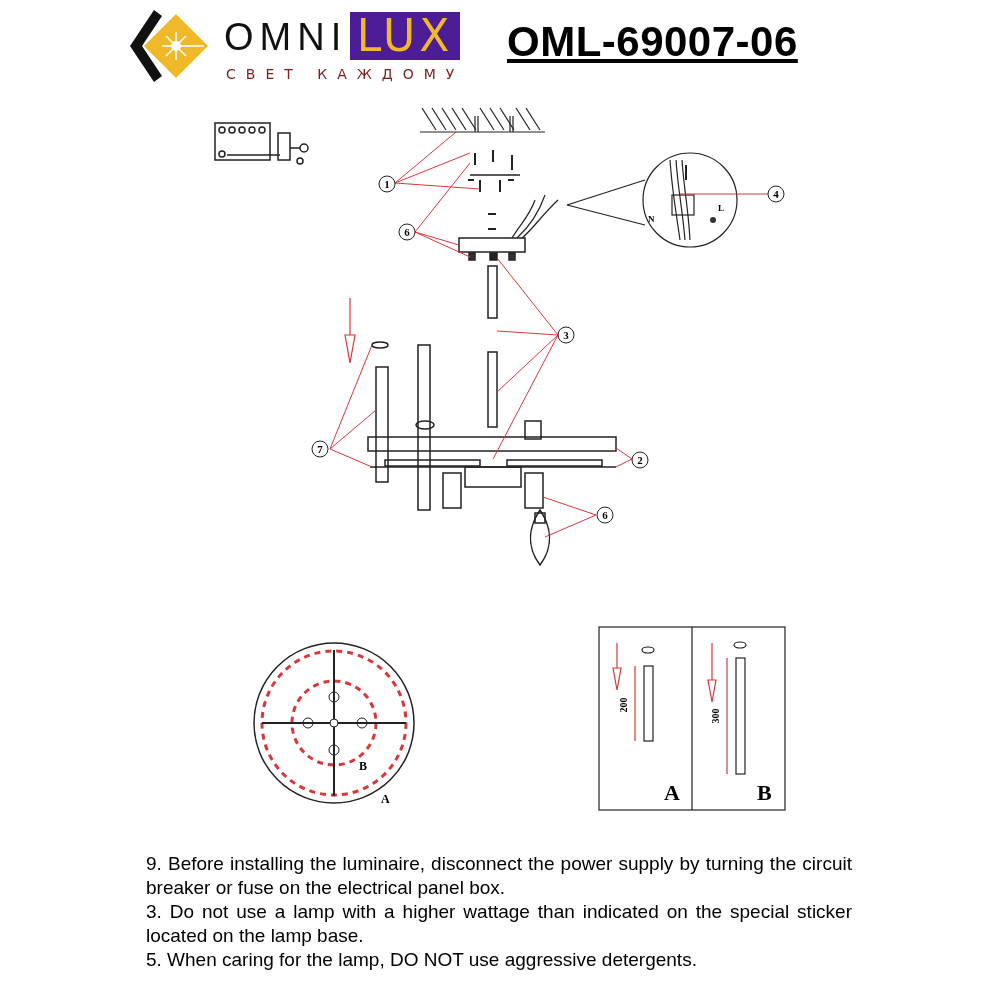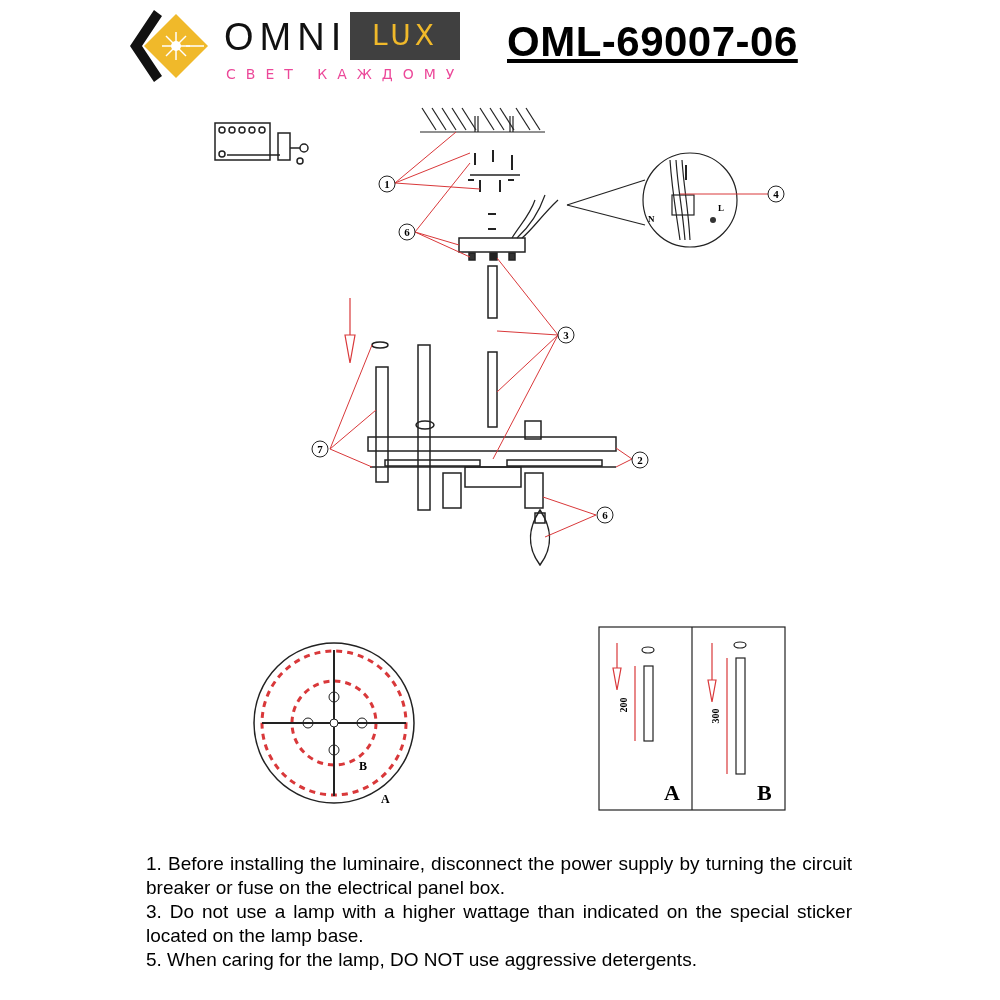--- a/index.html
+++ b/index.html
@@ -1,21 +1,21 @@
 <!DOCTYPE html>
 <html><head>
 <meta charset="utf-8">
 <style>
   html,body{margin:0;padding:0;background:#fff;}
   body{width:1000px;height:1000px;position:relative;overflow:hidden;font-family:"Liberation Sans",sans-serif;}
   .logo{position:absolute;left:128px;top:6px;width:340px;height:80px;}
   .logo-mark{position:absolute;left:0;top:0;}
   .brand-omni{position:absolute;left:96px;top:10px;font-size:38px;letter-spacing:6px;color:#111;font-family:Liberation Sans, sans-serif;font-weight:normal;}
-  .brand-lux{position:absolute;left:222px;top:6px;width:110px;height:48px;background:#404040;color:#f0b92a;font-size:28px;letter-spacing:4px;text-align:center;line-height:48px;font-family:"DejaVu Sans",sans-serif;}
-  .tagline{position:absolute;left:98px;top:60px;font-size:14px;letter-spacing:10px;color:#ec4899;font-family:"DejaVu Sans",sans-serif;}
+  .brand-lux{position:absolute;left:222px;top:6px;width:110px;height:48px;background:#4c1d95;color:#f0b92a;font-size:44px;letter-spacing:4px;text-align:center;line-height:48px;font-family:"DejaVu Sans",sans-serif;}
+  .tagline{position:absolute;left:98px;top:60px;font-size:14px;letter-spacing:10px;color:#7f1d1d;font-family:"DejaVu Sans",sans-serif;}
   .model{position:absolute;left:507px;top:18px;font-size:42px;font-weight:bold;color:#000;font-family:"Liberation Sans",sans-serif;letter-spacing:0.5px;text-decoration:underline;}
   .diagram{position:absolute;left:0;top:0;}
   .notes{position:absolute;left:146px;top:852px;width:706px;font-size:19px;line-height:24px;color:#000;font-family:"Liberation Sans",sans-serif;}
   .note{margin:0;text-align:justify;text-align-last:left;}
   .lbl{font-family:"Liberation Serif",serif;font-weight:bold;}
 </style>
 </head>
 <body>
 
 <div class="logo">
@@ -213,16 +213,16 @@
         <line x1="727" y1="658" x2="727" y2="774"></line>
     </g>
   </g>
   <text class="lbl" x="627" y="705" font-size="10" transform="rotate(-90 627 705)" text-anchor="middle">200</text>
   <text class="lbl" x="719" y="716" font-size="10" transform="rotate(-90 719 716)" text-anchor="middle">300</text>
   <text class="lbl" x="664" y="800" font-size="22">A</text>
   <text class="lbl" x="757" y="800" font-size="22">B</text>
 </svg>
 
 <div class="notes">
-  <p class="note">1. Before installing the luminaire, disconnect the power supply by turning the circuit breaker or fuse on the electrical panel box.</p>
+  <p class="note">9. Before installing the luminaire, disconnect the power supply by turning the circuit breaker or fuse on the electrical panel box.</p>
   <p class="note">3. Do not use a lamp with a higher wattage than indicated on the special sticker located on the lamp base.</p>
   <p class="note">5. When caring for the lamp, DO NOT use aggressive detergents.</p>
 </div>
 
 </body></html>

